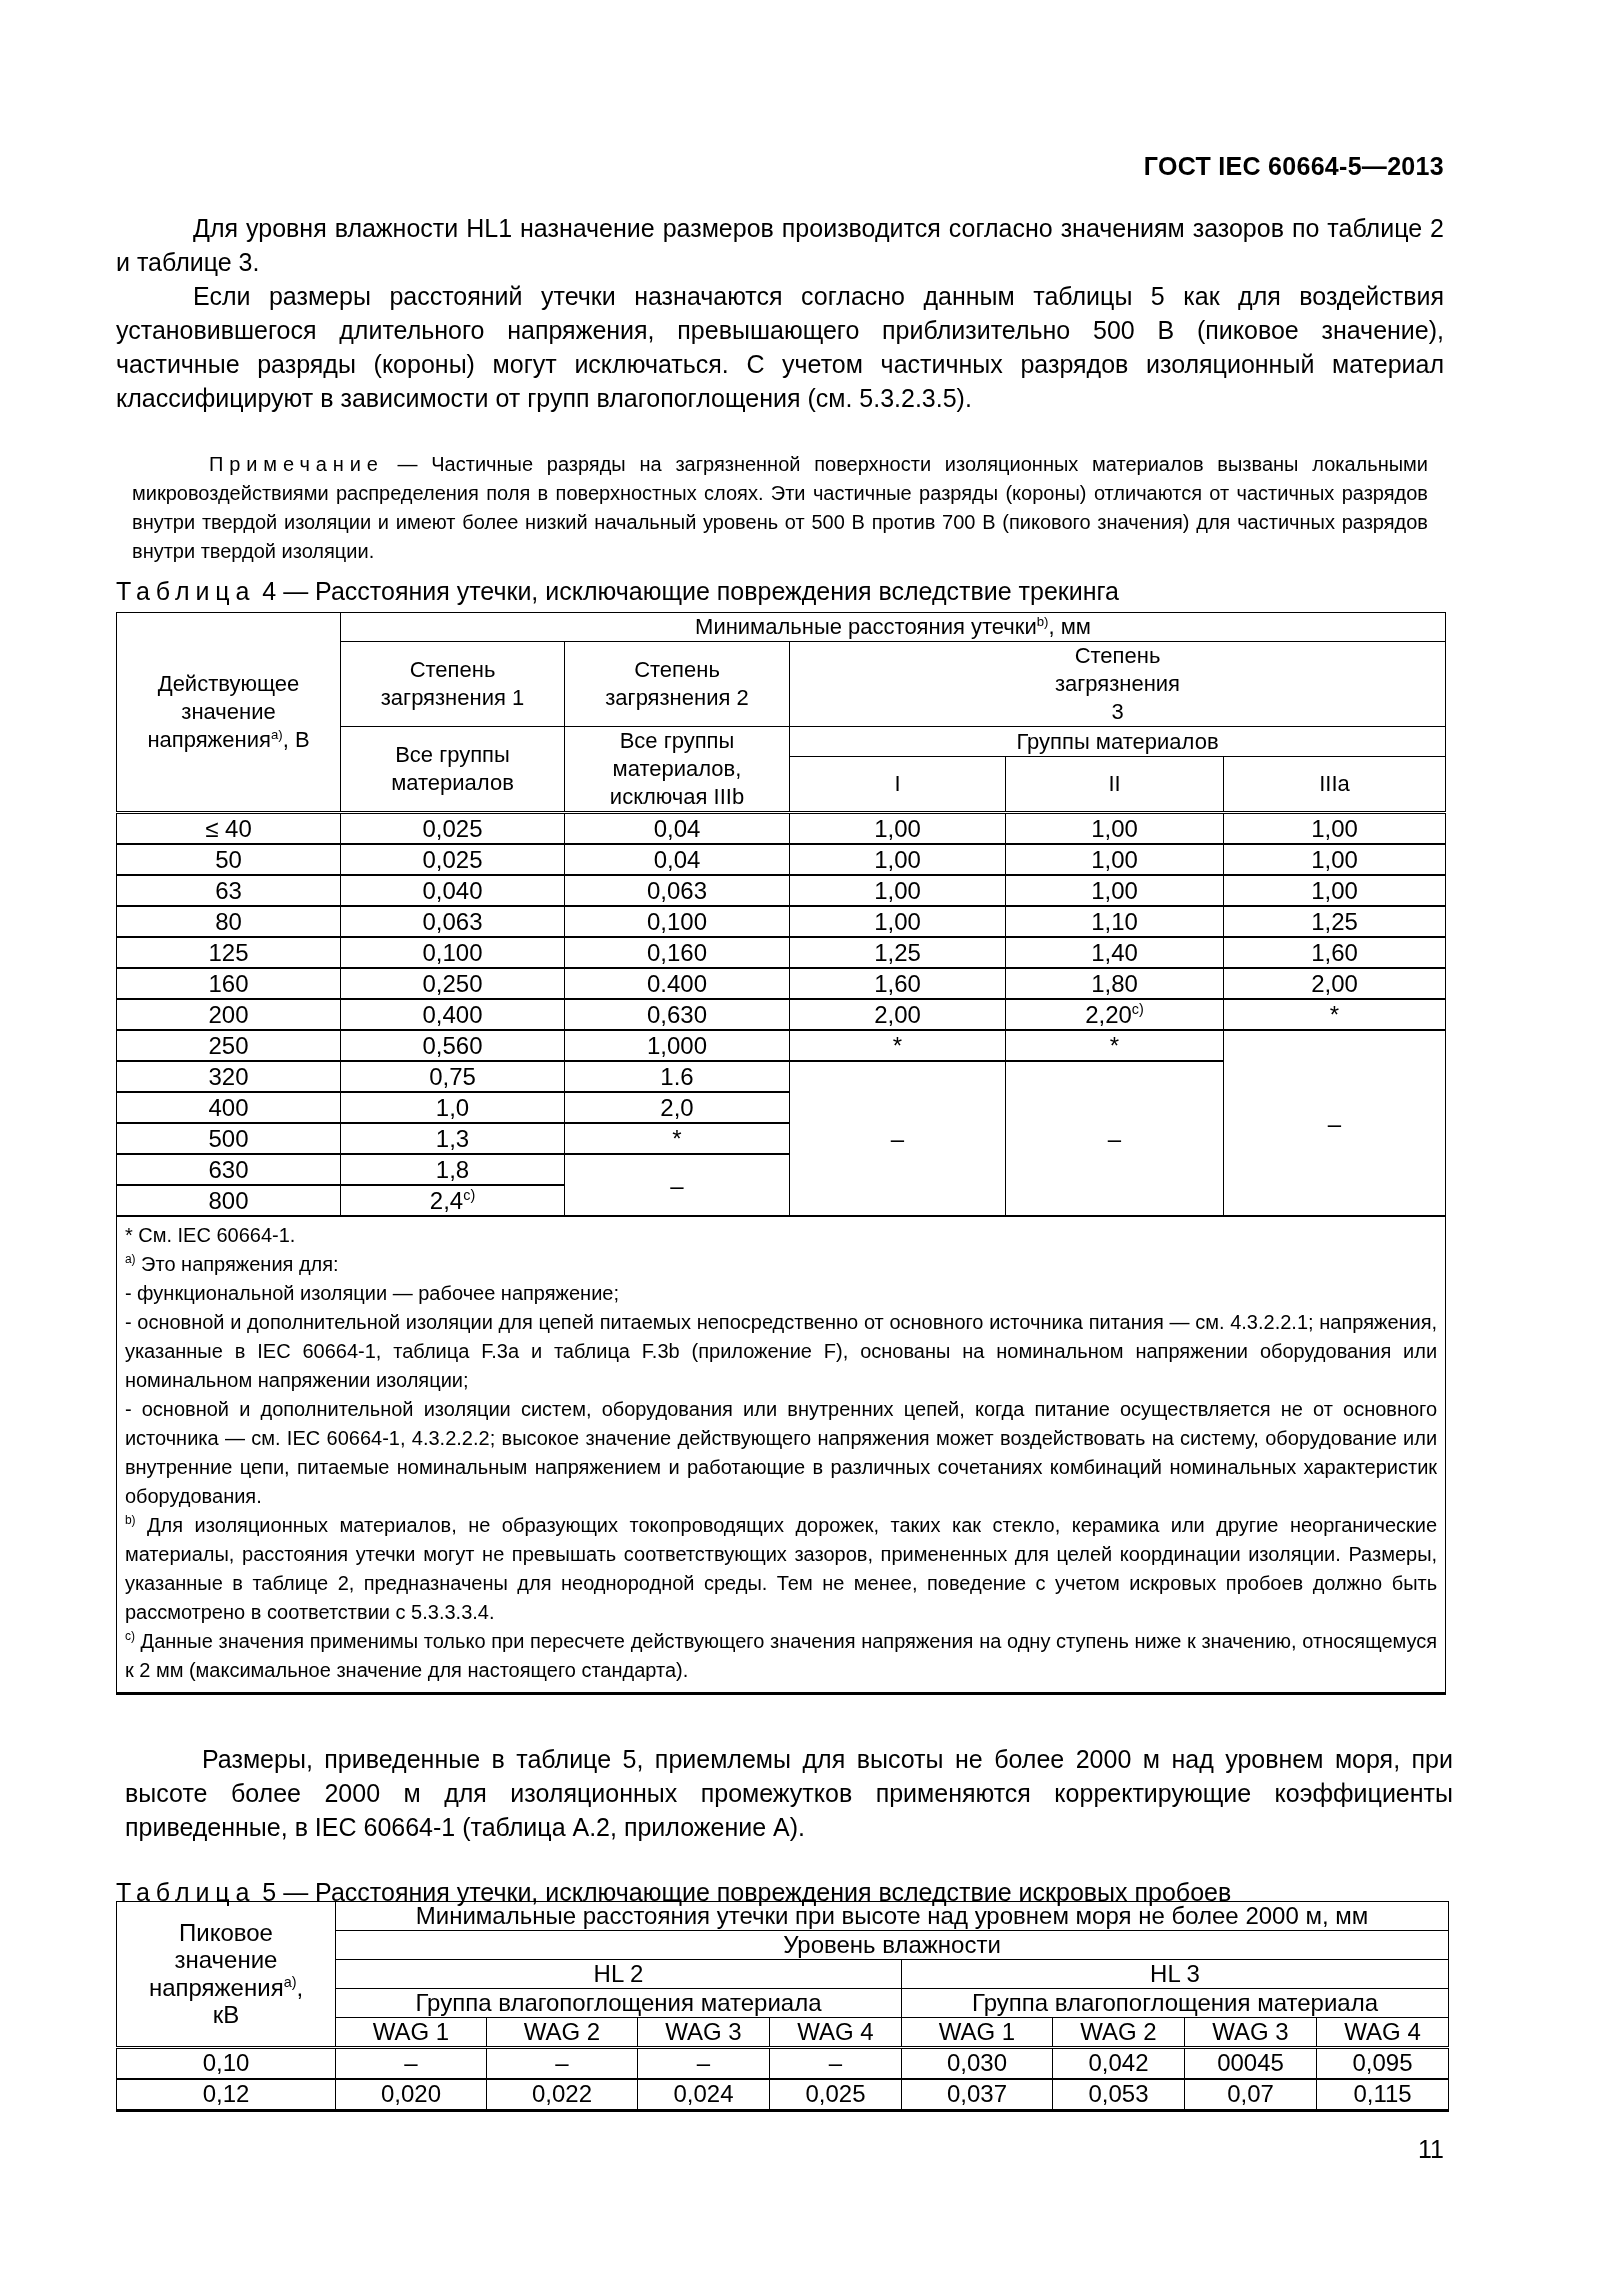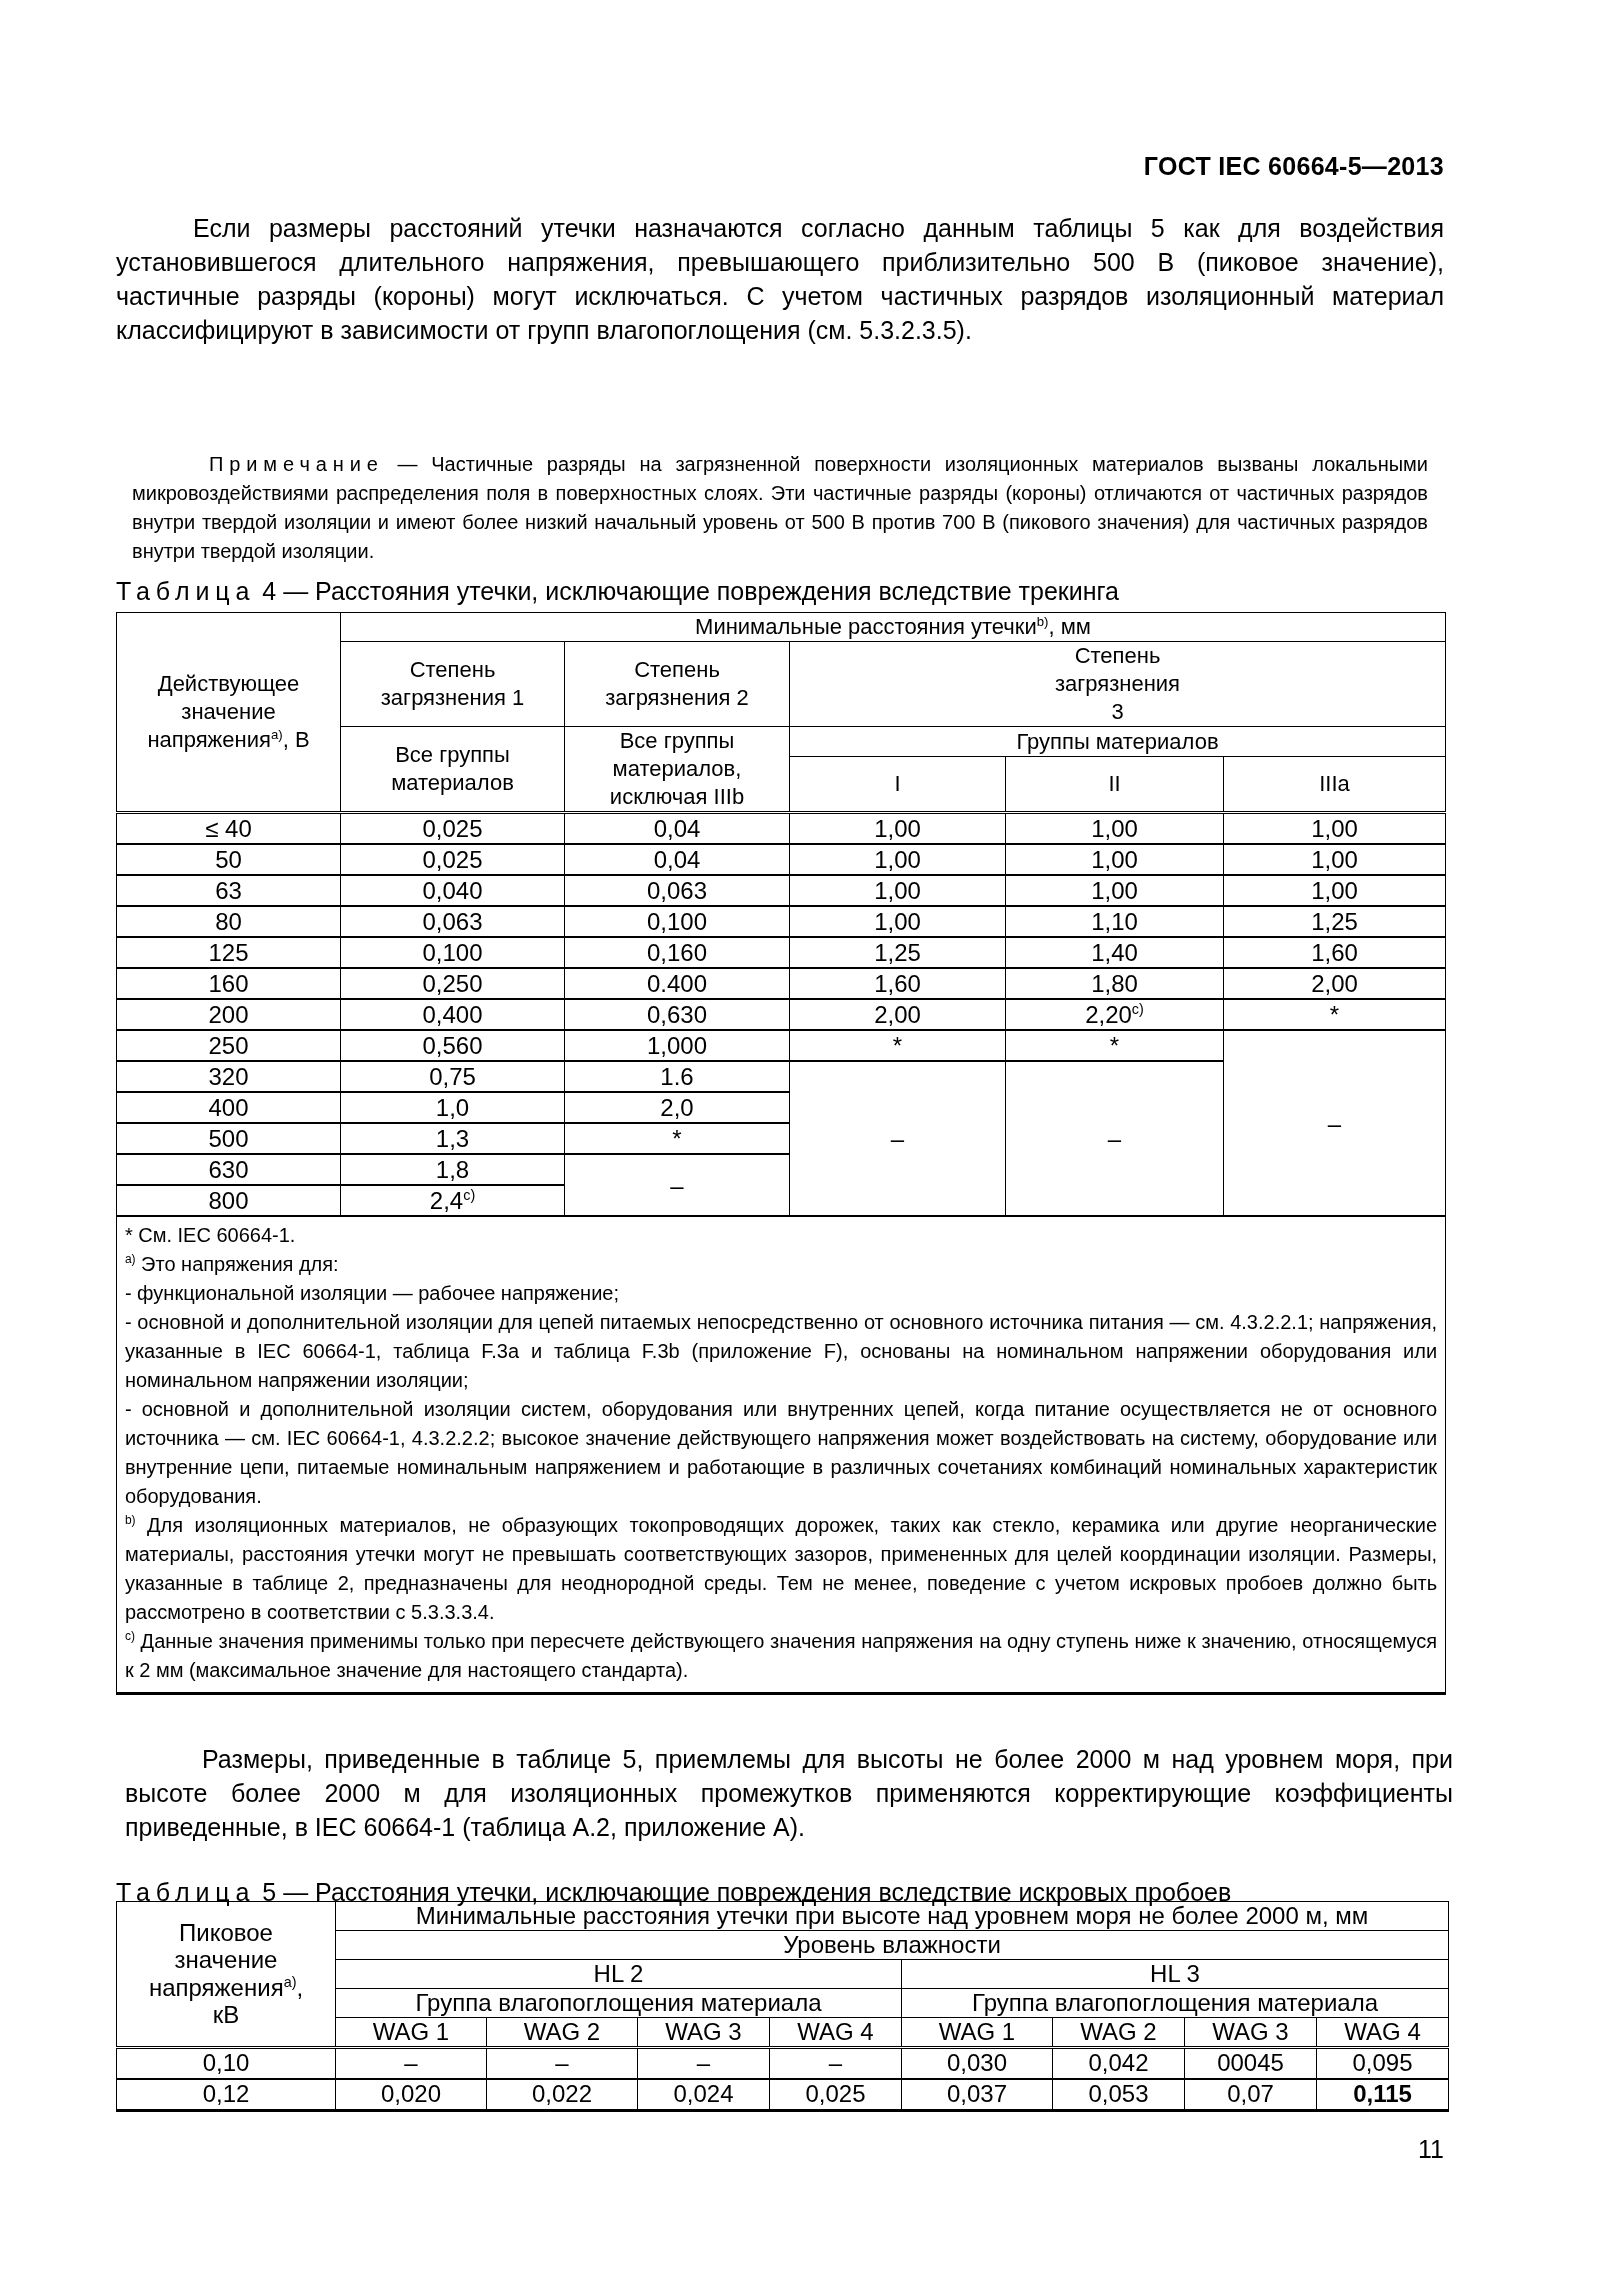--- a/index.html
+++ b/index.html
@@ -26,20 +26,21 @@
   .pagenum { position: absolute; right: 0; top: 2135px; font-size: 25px; }
 </style>
 </head>
 <body>
 
 <div class="page">
 
   <div class="header">ГОСТ IEC 60664-5—2013</div>
 
   <div class="para" style="top:211px;">
+    <p>Для уровня влажности HL1 назначение размеров производится согласно значениям зазоров по таблице 2 и таблице 3.</p>
     <p>Если размеры расстояний утечки назначаются согласно данным таблицы 5 как для воздействия установившегося длительного напряжения, превышающего приблизительно 500 В (пиковое значение), частичные разряды (короны) могут исключаться. С учетом частичных разрядов изоляционный материал классифицируют в зависимости от групп влагопоглощения (см. 5.3.2.3.5).</p>
   </div>
 
   <div class="note" style="top:434px;">
     <p><span class="spaced">Примечание</span><span> — Частичные разряды на загрязненной поверхности изоляционных материалов вызваны локальными микровоздействиями распределения поля в поверхностных слоях. Эти частичные разряды (короны) отличаются от частичных разрядов внутри твердой изоляции и имеют более низкий начальный уровень от 500 В против 700 В (пикового значения) для частичных разрядов внутри твердой изоляции.</span></p>
   </div>
 
   <div class="caption" style="top:577px;">
     <span class="spaced">Таблица</span><span> 4</span><span> — Расстояния утечки, исключающие повреждения вследствие трекинга</span>
   </div>
@@ -240,20 +241,20 @@
       </tr>
       <tr class="rowt bt">
         <td style="border-bottom-width:3.3px;">0,12</td>
           <td style="border-bottom-width:3.3px;">0,020</td>
           <td style="border-bottom-width:3.3px;">0,022</td>
           <td style="border-bottom-width:3.3px;">0,024</td>
           <td style="border-bottom-width:3.3px;">0,025</td>
           <td style="border-bottom-width:3.3px;">0,037</td>
           <td style="border-bottom-width:3.3px;">0,053</td>
           <td style="border-bottom-width:3.3px;">0,07</td>
-          <td style="border-bottom-width:3.3px;font-weight:bold;">0,115</td>
+          <td style="border-bottom-width:3.3px;">0,115</td>
       </tr>
     </tbody>
   </table>
 
   <div class="pagenum">11</div>
 </div>
 
 
 </body></html>

